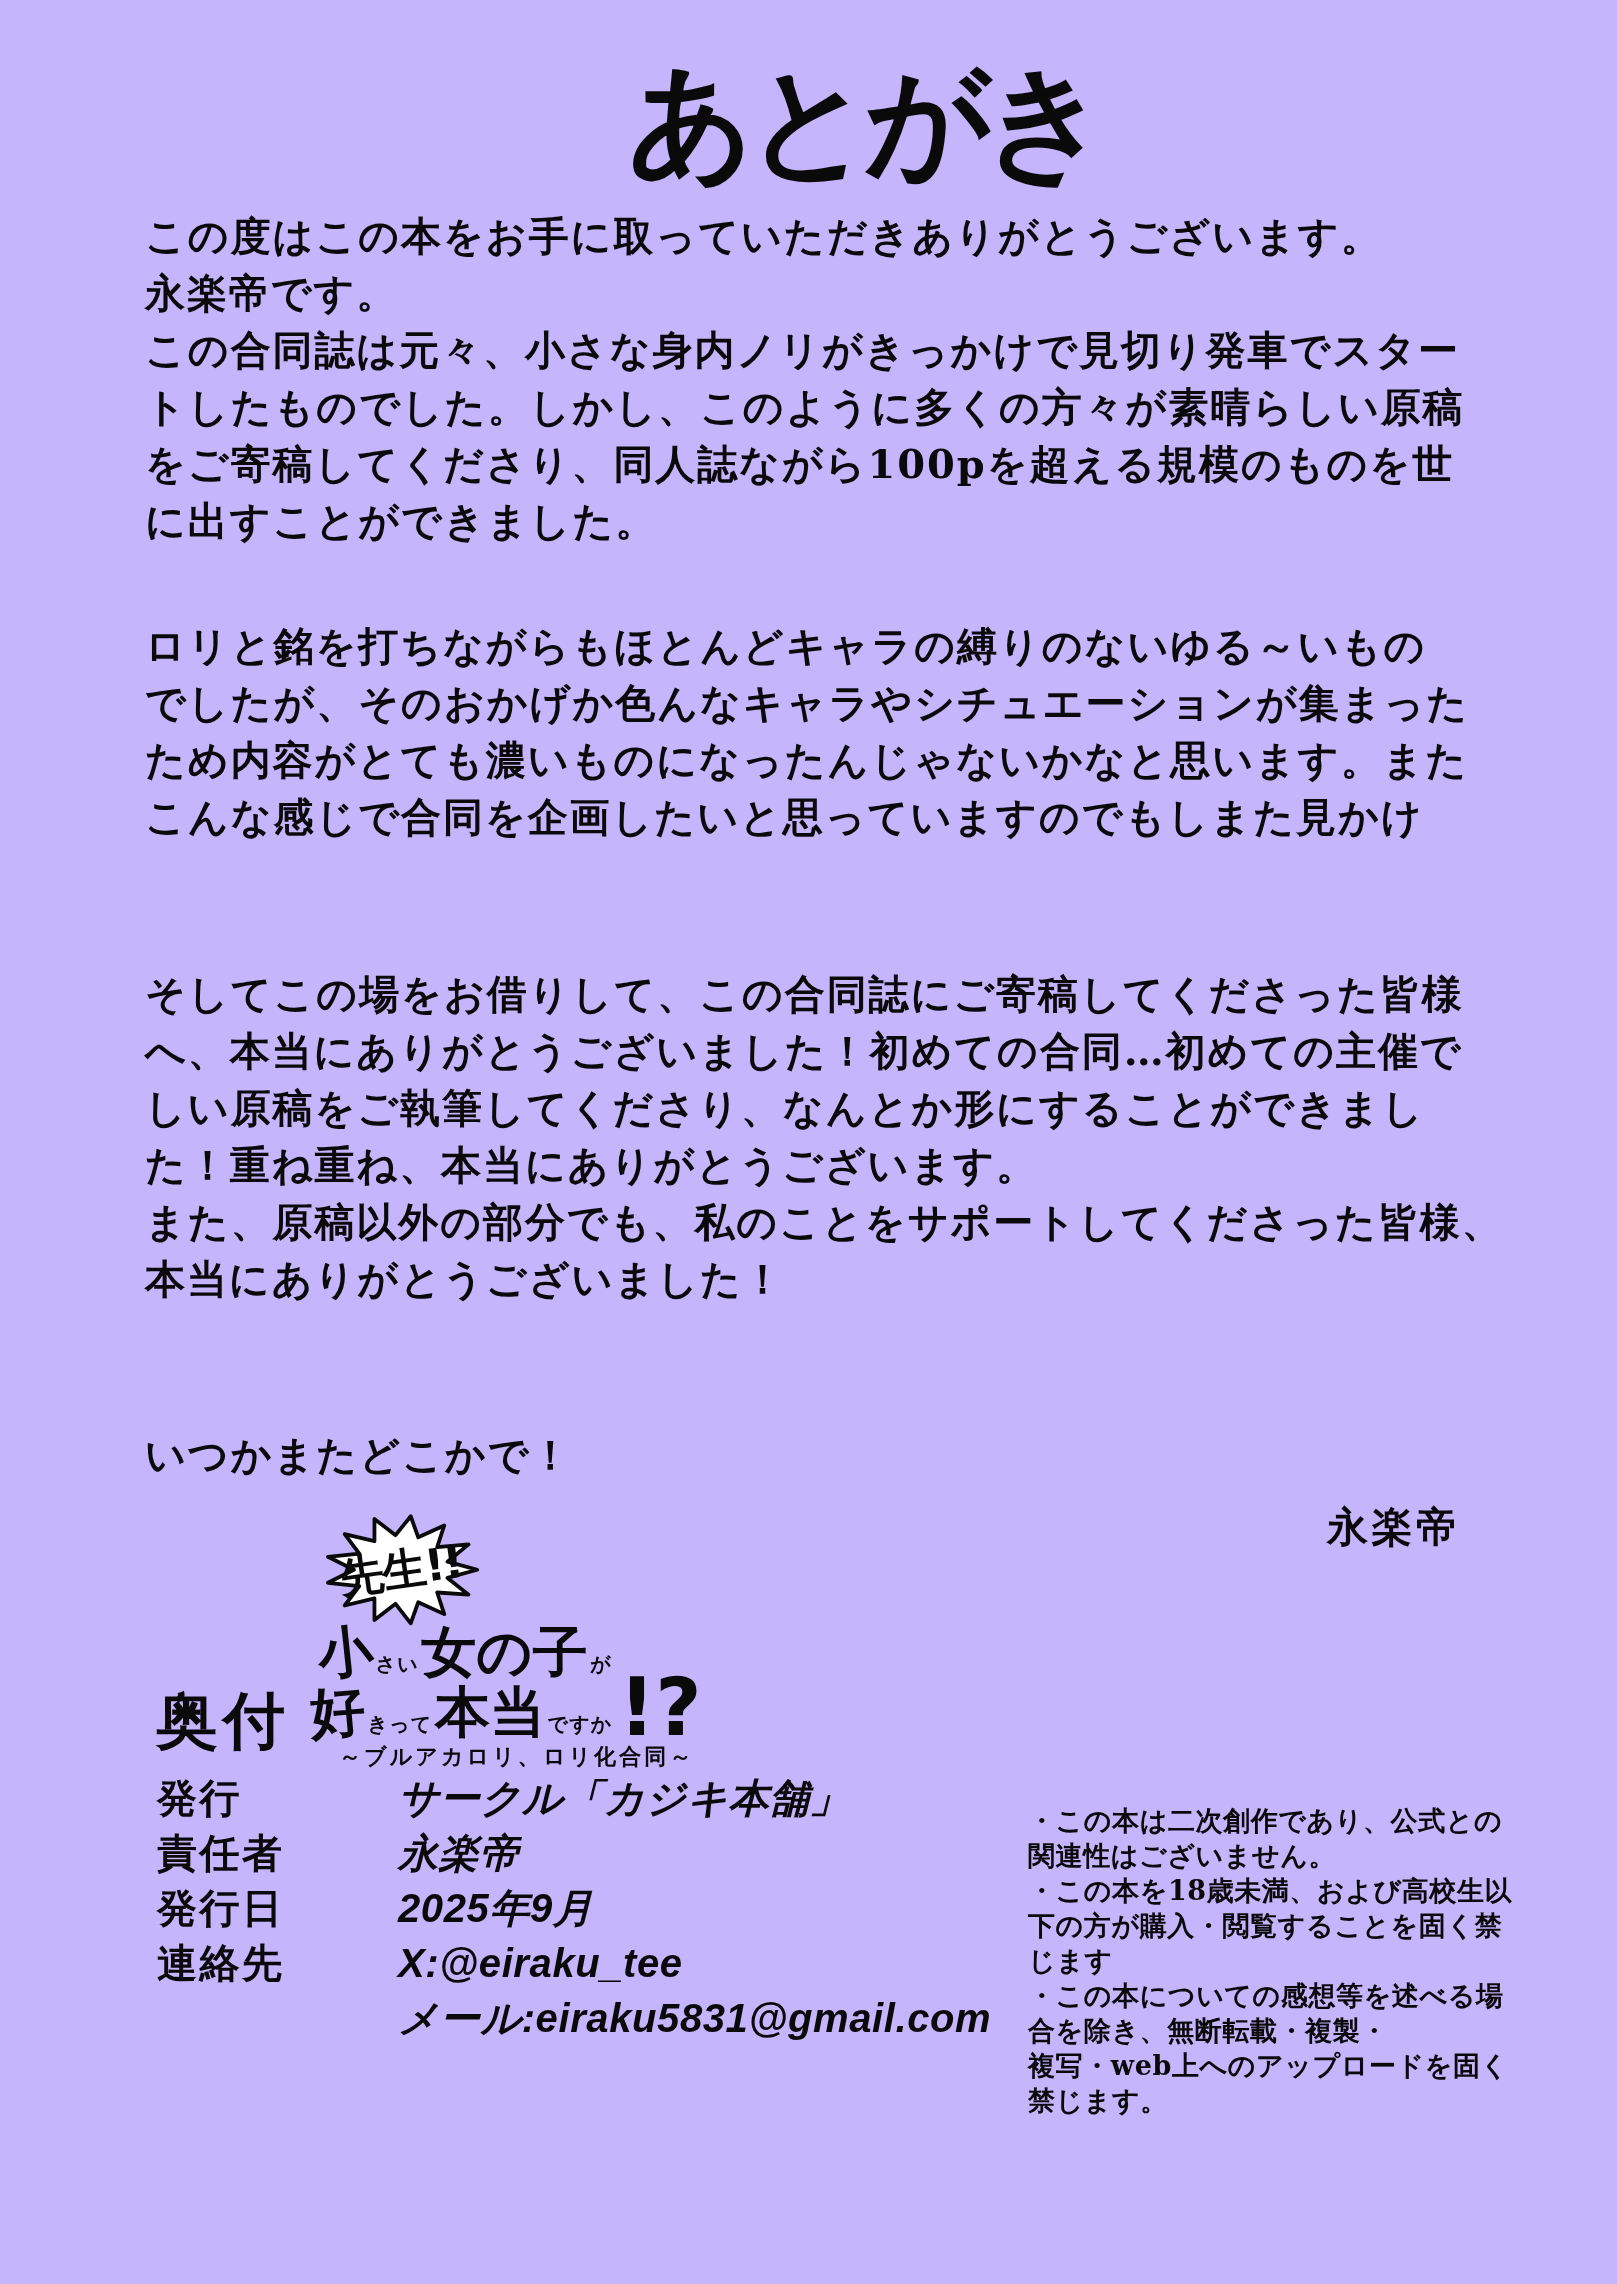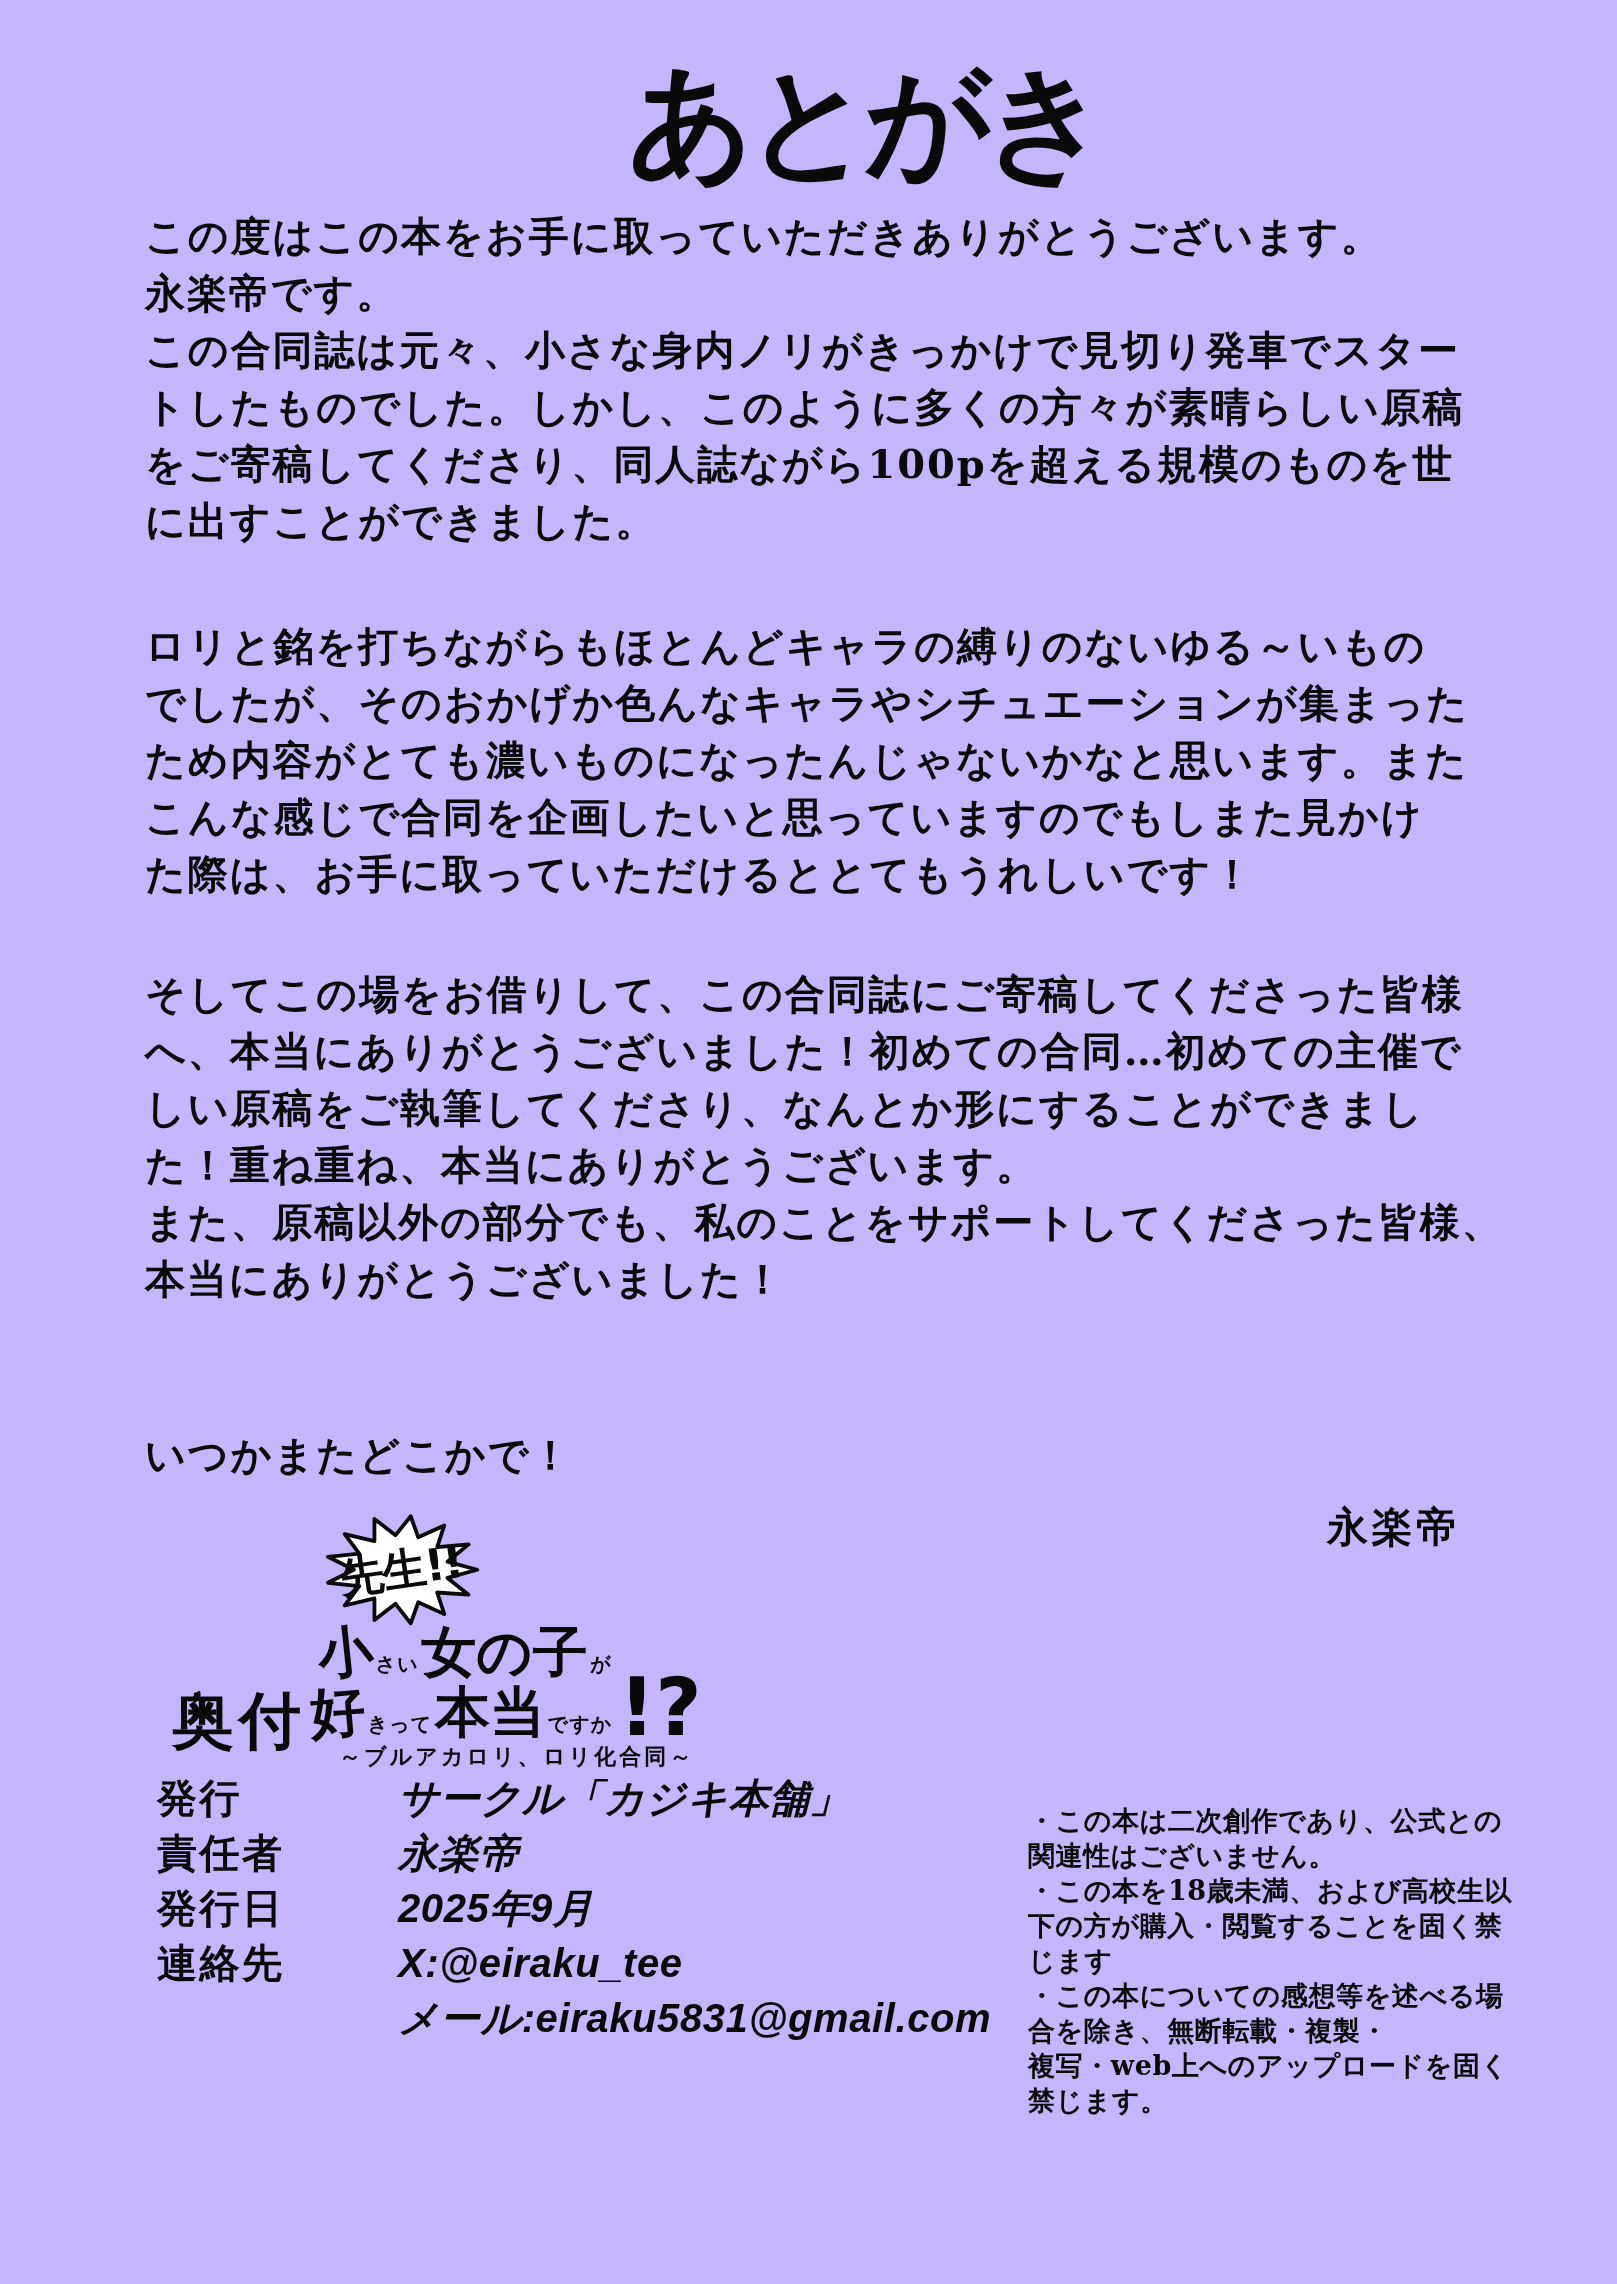--- a/index.html
+++ b/index.html
@@ -37,21 +37,21 @@
   .p2{top:617px;}
   .p3{top:965px;}
   .closing{top:1426px;}
   .signature{
     position:absolute;top:1500px;right:156px;
     font-family:"DejaVu Serif","Liberation Serif",serif;
     font-weight:600;font-size:41px;letter-spacing:3.7px;
   }
   
   .okuzuke{
-    position:absolute;left:172px;top:1679px;
+    position:absolute;left:156px;top:1679px;
     font-family:"DejaVu Sans", sans-serif;
     font-weight:900;font-size:62px;letter-spacing:5px;
   }
   
   .burst-wrap{position:absolute;left:320px;top:1513px;width:163px;height:119px;}
   .burst-wrap svg{width:100%;height:100%;}
   .burst-text{
     position:absolute;left:0;top:0;width:100%;height:100%;
     display:flex;align-items:center;justify-content:center;
     transform:rotate(-8deg);
@@ -117,21 +117,20 @@
     <div>トしたものでした。しかし、このように多くの方々が素晴らしい原稿</div>
     <div>をご寄稿してくださり、同人誌ながら100pを超える規模のものを世</div>
     <div>に出すことができました。</div>
   </div>
 
   <div class="par p2">
     <div>ロリと銘を打ちながらもほとんどキャラの縛りのないゆる～いもの</div>
     <div>でしたが、そのおかげか色んなキャラやシチュエーションが集まった</div>
     <div>ため内容がとても濃いものになったんじゃないかなと思います。また</div>
     <div>こんな感じで合同を企画したいと思っていますのでもしまた見かけ</div>
-    <div>た際は、お手に取っていただけるととてもうれしいです！</div>
   </div>
 
   <div class="par p3">
     <div>そしてこの場をお借りして、この合同誌にご寄稿してくださった皆様</div>
     <div>へ、本当にありがとうございました！初めての合同…初めての主催で</div>
     <div>しい原稿をご執筆してくださり、なんとか形にすることができまし</div>
     <div>た！重ね重ね、本当にありがとうございます。</div>
     <div>また、原稿以外の部分でも、私のことをサポートしてくださった皆様、</div>
     <div>本当にありがとうございました！</div>
   </div>

